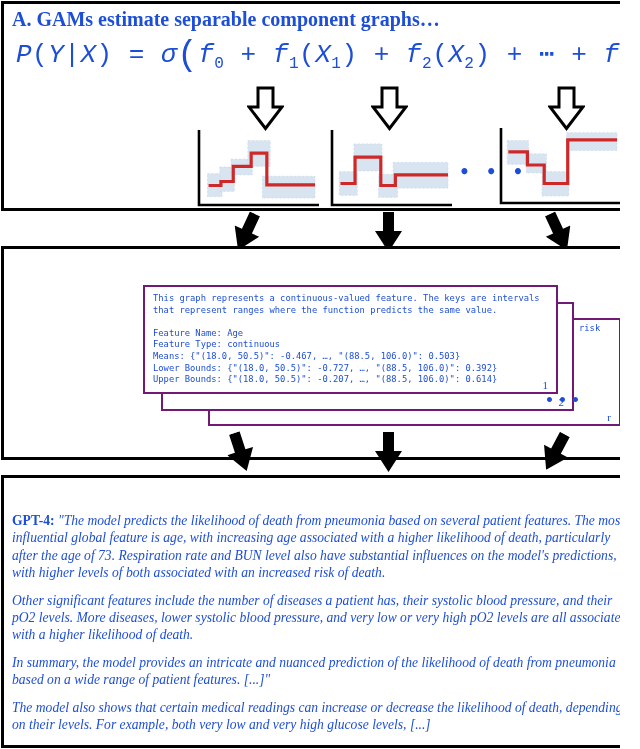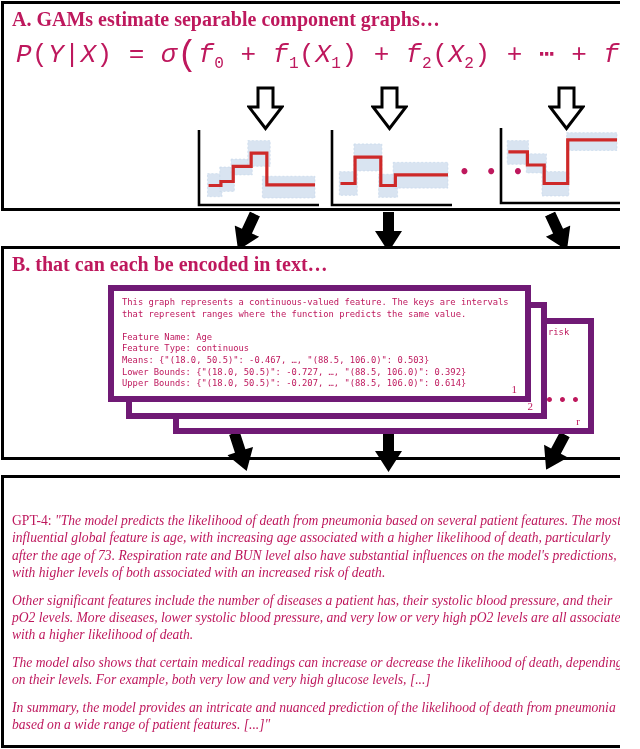--- a/index.html
+++ b/index.html
@@ -1,50 +1,50 @@
 <!DOCTYPE html>
 <html><head>
 <meta charset="utf-8">
 <style>
   html,body{margin:0;padding:0;background:#ffffff;}
   .figure{position:relative;width:620px;height:749px;background:#fff;
-          font-family:"Liberation Serif",serif;color:#be185d;overflow:hidden;}
+          font-family:"Liberation Serif",serif;color:#1d4ed8;overflow:hidden;}
   .panel{position:absolute;left:1px;width:631px;border:3px solid #000;background:#fff;}
   .panel-a{top:1px;height:204px;}
   .panel-b{top:246px;height:208px;}
   .panel-c{top:475px;height:267px;}
   .panel-title{position:absolute;left:8px;margin:0;font-size:20px;font-weight:bold;
                font-family:"Liberation Serif",serif;white-space:nowrap;}
   
   .formula{position:absolute;left:12px;top:32px;font-size:26px;white-space:nowrap;
            font-family:Liberation Mono, monospace;letter-spacing:0.5px;}
   .formula .it{font-style:italic;}
   .formula sub{font-size:0.62em;line-height:0;}
   .formula sub.it{font-style:italic;}
   .formula .big{font-size:1.32em;vertical-align:-0.1em;font-weight:400;}
   
   .plot{position:absolute;}
   .plots-ellipsis{position:absolute;font-size:17px;font-weight:bold;letter-spacing:5px;
                   font-family:"DejaVu Sans",sans-serif;}
   .arrow{position:absolute;}
   
-  .card{position:absolute;background:#fff;border:6px solid #701a75;}
+  .card{position:absolute;background:#fff;border:2px solid #701a75;margin-left:35px;}
   .card-text{position:absolute;left:8px;top:6px;right:8px;white-space:pre;
              font-family:"DejaVu Sans Mono",monospace;font-size:8.8px;line-height:11.6px;}
   .card-index{position:absolute;right:8px;bottom:1px;font-size:11px;
               font-family:"Liberation Serif",serif;}
   .card-fragment{position:absolute;font-family:"DejaVu Sans Mono",monospace;font-size:8.8px;}
   .stack-ellipsis{position:absolute;font-size:14px;font-weight:bold;letter-spacing:4px;
                   font-family:"DejaVu Sans",sans-serif;}
   
   .llm-text{position:absolute;left:8px;top:34px;width:619px;
             font-family:"Liberation Serif",serif;font-size:13.6px;line-height:17.4px;
             font-style:italic;}
   .llm-text p{margin:0 0 10px 0;}
-  .llm-text .speaker{font-style:normal;font-weight:normal;}
+  .llm-text .speaker{font-style:normal;font-weight:bold;}
 </style>
 </head>
 <body>
 
 <div class="figure">
 
   <section class="panel panel-a">
     <h2 class="panel-title" style="top:4px">A. GAMs estimate separable component graphs…</h2>
     <div class="formula"><span class="it">P</span><span>(</span><span class="it">Y</span><span>|</span><span class="it">X</span><span>) = </span><span class="it">σ</span><span class="big">(</span><span class="it">f</span><sub>0</sub><span> + </span><span class="it">f</span><sub>1</sub><span>(</span><span class="it">X</span><sub>1</sub><span>)</span><span> + </span><span class="it">f</span><sub>2</sub><span>(</span><span class="it">X</span><sub>2</sub><span>)</span><span> + ⋯ + </span><span class="it">f</span><sub class="it">r</sub><span>(</span><span class="it">X</span><sub class="it">r</sub><span>)</span><span class="big">)</span></div>
 
@@ -91,21 +91,20 @@
     <polygon points="8,0 19,0 19,19 27,19 13.5,40 0,19 8,19" fill="#000"></polygon>
     </svg>
   <svg class="arrow" style="left:375px;top:212px" width="27" height="40" viewBox="0 0 27 40">
     <polygon points="8,0 19,0 19,19 27,19 13.5,40 0,19 8,19" fill="#000"></polygon>
     </svg>
   <svg class="arrow" style="left:545px;top:212px;transform:rotate(-25deg)" width="27" height="40" viewBox="0 0 27 40">
     <polygon points="8,0 19,0 19,19 27,19 13.5,40 0,19 8,19" fill="#000"></polygon>
     </svg>
 
   <section class="panel panel-b">
-    <h2 class="panel-title" style="top:4px">B. that can each be encoded in text…</h2>
 
     <div class="card" style="left:169px;top:69px;width:409px;height:104px;z-index:1">
       <span class="card-fragment" style="left:369px;top:3px">risk</span>
       <span class="card-index">r</span>
     </div>
 
     <div class="card" style="left:122px;top:53px;width:409px;height:105px;z-index:2">
       <span class="card-index">2</span>
     </div>
 
@@ -131,18 +130,18 @@
     <polygon points="8,0 19,0 19,19 27,19 13.5,40 0,19 8,19" fill="#000"></polygon>
     </svg>
   <svg class="arrow" style="left:542px;top:432px;transform:rotate(28deg)" width="27" height="40" viewBox="0 0 27 40">
     <polygon points="8,0 19,0 19,19 27,19 13.5,40 0,19 8,19" fill="#000"></polygon>
     </svg>
 
   <section class="panel panel-c">
     <div class="llm-text">
         <p><span class="speaker">GPT-4: </span>"The model predicts the likelihood of death from pneumonia based on several patient features. The most influential global feature is age, with increasing age associated with a higher likelihood of death, particularly after the age of 73. Respiration rate and BUN level also have substantial influences on the model's predictions, with higher levels of both associated with an increased risk of death.</p>
         <p>Other significant features include the number of diseases a patient has, their systolic blood pressure, and their pO2 levels. More diseases, lower systolic blood pressure, and very low or very high pO2 levels are all associated with a higher likelihood of death.</p>
+        <p>In summary, the model provides an intricate and nuanced prediction of the likelihood of death from pneumonia based on a wide range of patient features. [...]"</p>
         <p>The model also shows that certain medical readings can increase or decrease the likelihood of death, depending on their levels. For example, both very low and very high glucose levels, [...]</p>
-        <p>In summary, the model provides an intricate and nuanced prediction of the likelihood of death from pneumonia based on a wide range of patient features. [...]"</p>
       </div>
   </section>
 
 </div>
 
 </body></html>

